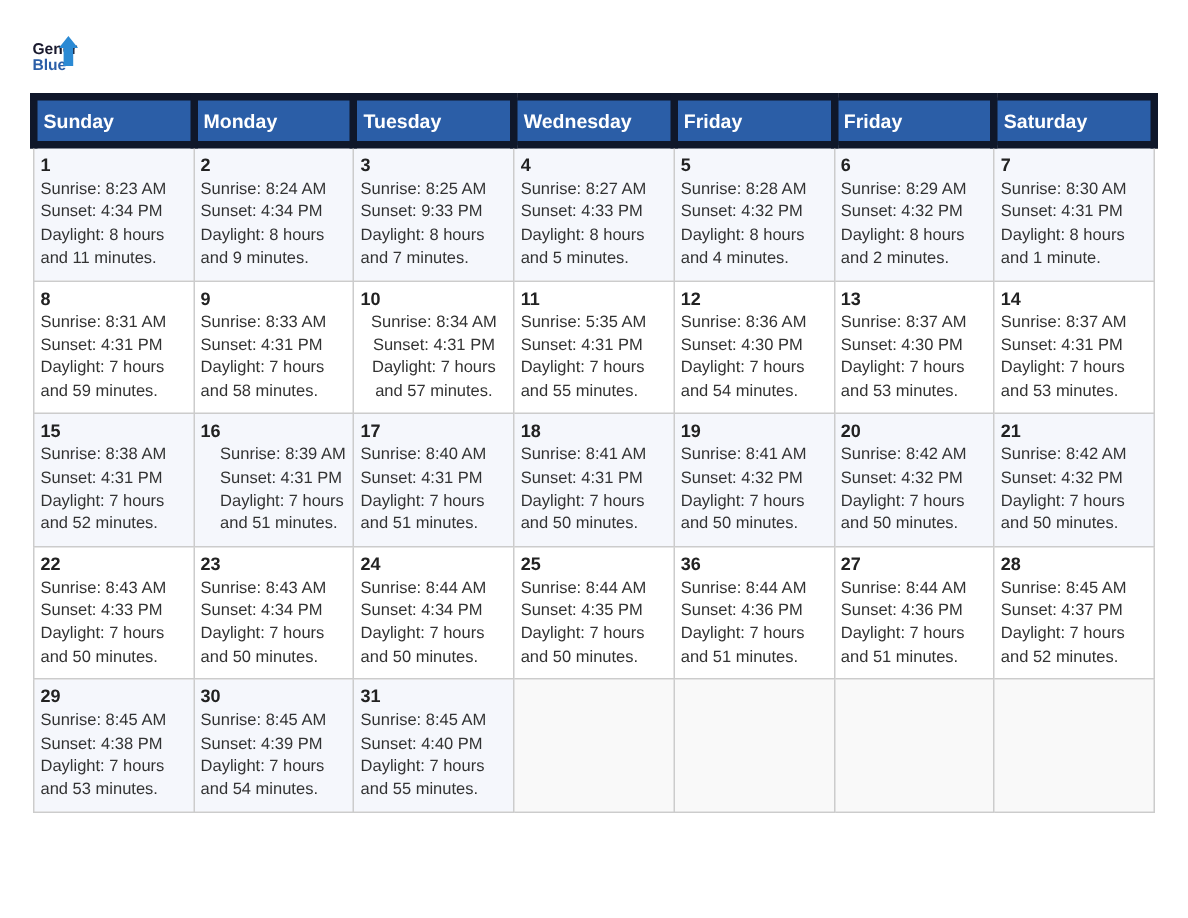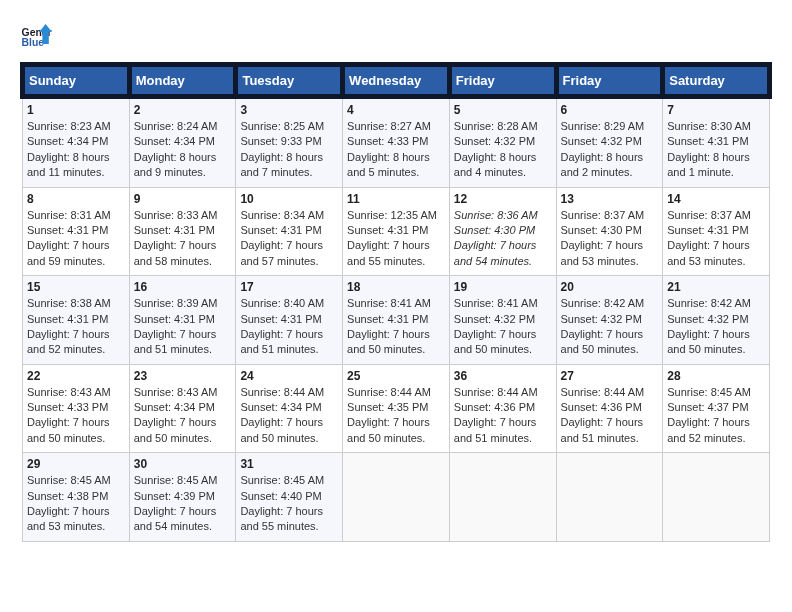--- a/index.html
+++ b/index.html
@@ -172,35 +172,35 @@
         </td>
         <td>
           <span class="day-num">9</span>
           <div class="day-info" style="white-space: pre-line;">Sunrise: 8:33 AM
 Sunset: 4:31 PM
 Daylight: 7 hours
 and 58 minutes.</div>
         </td>
         <td>
           <span class="day-num">10</span>
-          <div class="day-info" style="white-space: pre-line;">Sunrise: 8:34 AM
+          <div class="day-info" style="white-space: pre-line; text-align: center;">Sunrise: 8:34 AM
 Sunset: 4:31 PM
 Daylight: 7 hours
 and 57 minutes.</div>
         </td>
         <td>
           <span class="day-num">11</span>
-          <div class="day-info" style="white-space: pre-line;">Sunrise: 12:35 AM
+          <div class="day-info" style="white-space: pre-line;">Sunrise: 5:35 AM
 Sunset: 4:31 PM
 Daylight: 7 hours
 and 55 minutes.</div>
         </td>
         <td>
           <span class="day-num">12</span>
-          <div class="day-info" style="white-space: pre-line; font-style: italic;">Sunrise: 8:36 AM
+          <div class="day-info" style="white-space: pre-line;">Sunrise: 8:36 AM
 Sunset: 4:30 PM
 Daylight: 7 hours
 and 54 minutes.</div>
         </td>
         <td>
           <span class="day-num">13</span>
           <div class="day-info" style="white-space: pre-line;">Sunrise: 8:37 AM
 Sunset: 4:30 PM
 Daylight: 7 hours
 and 53 minutes.</div>
@@ -216,21 +216,21 @@
       <tr>
         <td>
           <span class="day-num">15</span>
           <div class="day-info" style="white-space: pre-line;">Sunrise: 8:38 AM
 Sunset: 4:31 PM
 Daylight: 7 hours
 and 52 minutes.</div>
         </td>
         <td>
           <span class="day-num">16</span>
-          <div class="day-info" style="white-space: pre-line;">Sunrise: 8:39 AM
+          <div class="day-info" style="white-space: pre-line; margin-left: 13px;">Sunrise: 8:39 AM
 Sunset: 4:31 PM
 Daylight: 7 hours
 and 51 minutes.</div>
         </td>
         <td>
           <span class="day-num">17</span>
           <div class="day-info" style="white-space: pre-line;">Sunrise: 8:40 AM
 Sunset: 4:31 PM
 Daylight: 7 hours
 and 51 minutes.</div>

